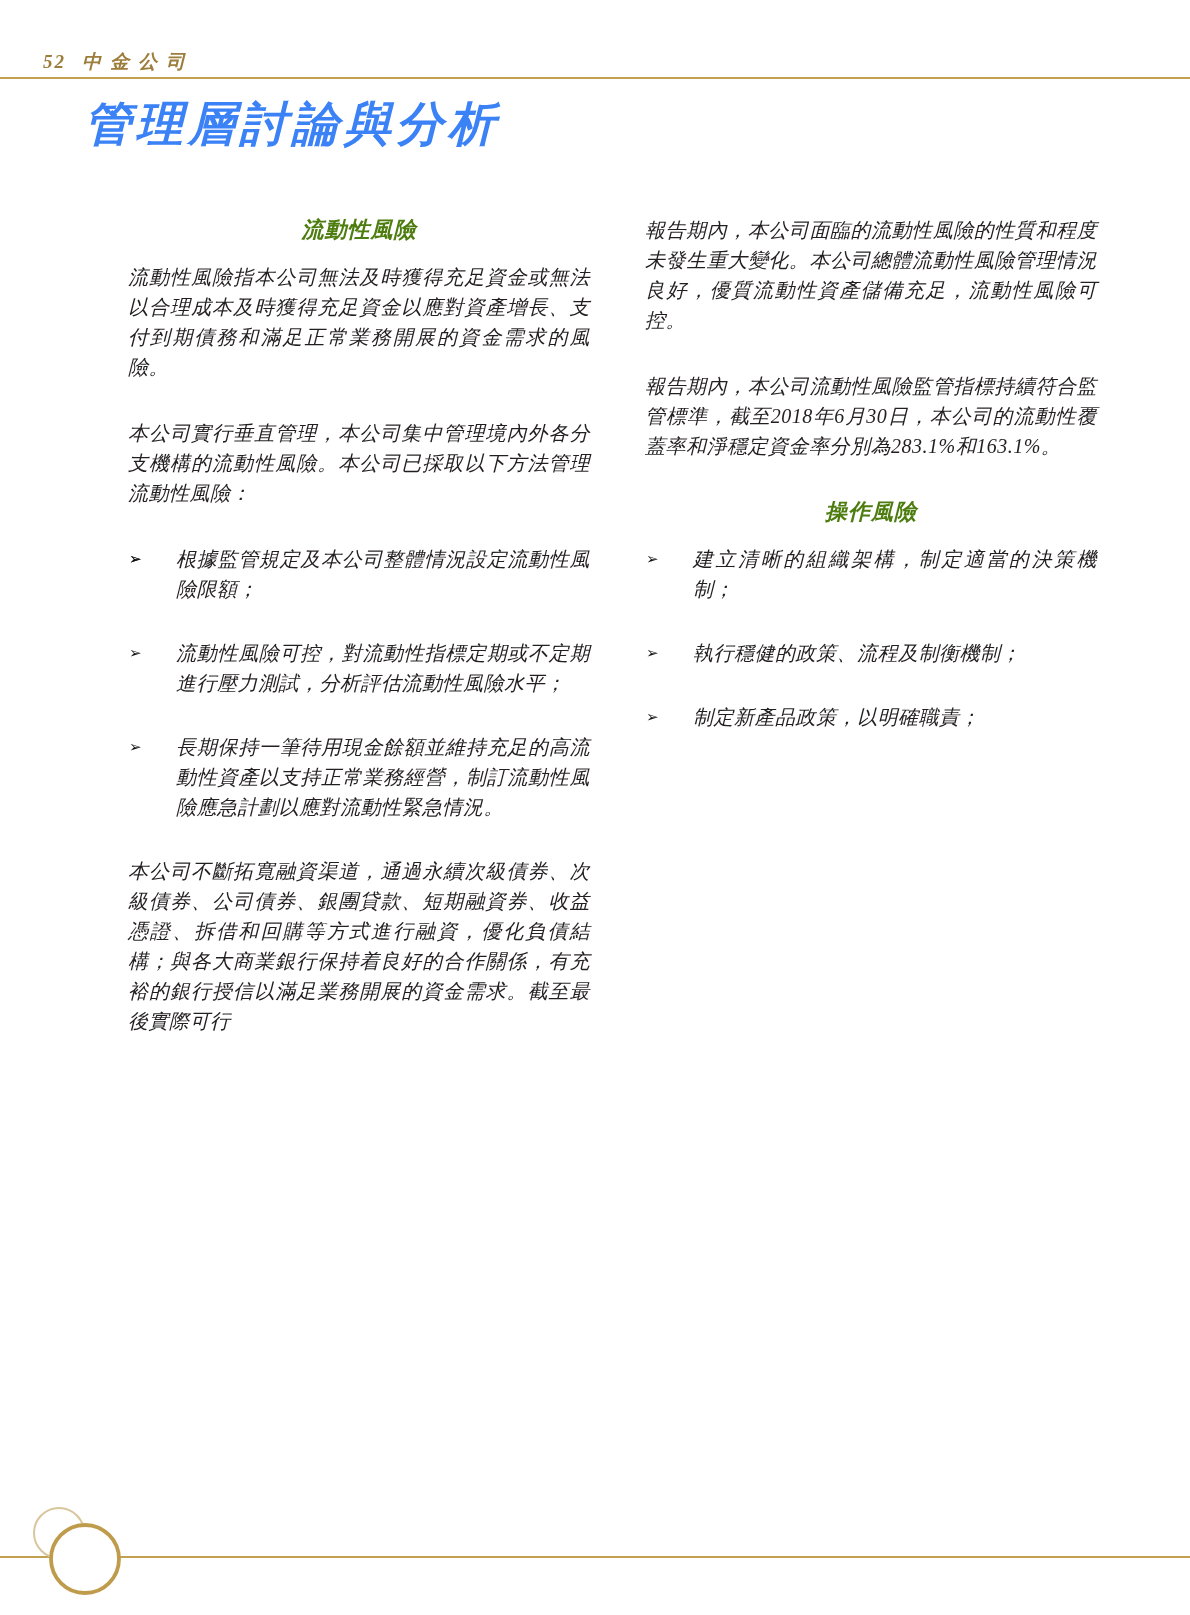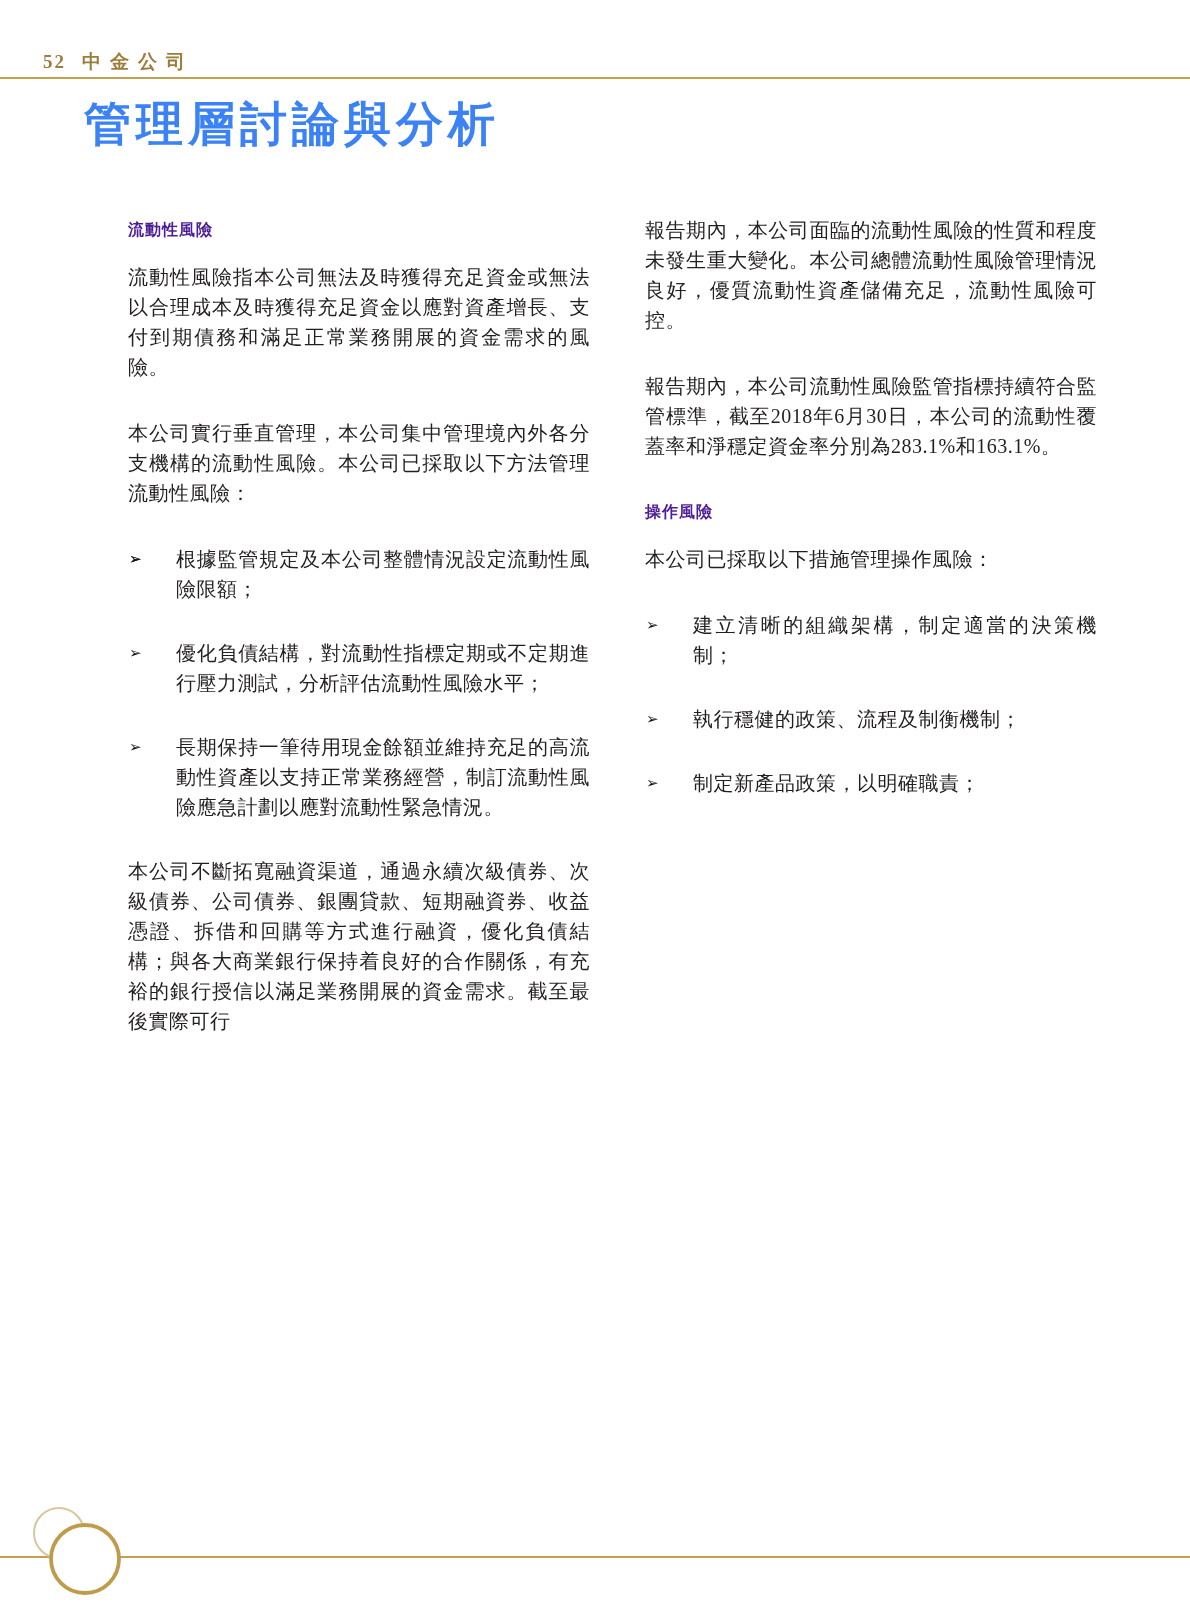--- a/index.html
+++ b/index.html
@@ -3,20 +3,21 @@
 <meta charset="utf-8">
 <style>
   html,body{margin:0;padding:0;background:#ffffff;}
   .page{
     position:relative;
     width:1190px;height:1615px;
     background:#ffffff;
     font-family:"Liberation Serif","DejaVu Serif",serif;
     color:#231f20;
     overflow:hidden;
+    font-style:italic;
   }
   
   .hdr{
     position:absolute;left:43px;top:49px;
     font-size:19px;font-weight:bold;color:#9d7d3c;
     letter-spacing:2px;
   }
   .hdr .company{margin-left:16px;letter-spacing:9px;}
   .hdr-rule{
     position:absolute;left:0;top:77px;width:1190px;height:2px;
@@ -26,22 +27,22 @@
   .title{
     position:absolute;left:84px;top:96px;margin:0;
     font-size:47px;font-weight:bold;color:#3b82f6;
     letter-spacing:5px;line-height:1.2;
   }
   
   .col{position:absolute;top:215px;font-size:20px;line-height:30px;text-align:justify;letter-spacing:0.5px;}
   .col-left{left:128px;width:462px;}
   .col-right{left:645px;width:452px;}
   .col h2{
-    font-size:16px;font-weight:bold;margin:0 0 17px 0;
-    line-height:30px;text-align:left;letter-spacing:1px;color:#4c1d95;
+    font-size:22px;font-weight:bold;margin:0 0 17px 0;
+    line-height:30px;text-align:center;letter-spacing:1px;color:#4d7c0f;
   }
   .col-right h2{margin-top:12px;}
   .col p{margin:0 0 36px 0;}
   .col p:last-child{margin-bottom:0;}
   ul.bullets{list-style:none;margin:0 0 2px 0;padding:0;}
   li.bullet{
     position:relative;padding-left:48px;margin:0 0 34px 0;
     text-align:justify;
   }
   li.bullet .marker{
@@ -75,36 +76,35 @@
           <span class="marker">➢</span>
         </li>
 
         <li class="bullet">
           <span class="marker">➢</span>
           <span>根據監管規定及本公司整體情況設定流動性風險限額；</span>
         </li>
 
         <li class="bullet">
           <span class="marker">➢</span>
-          <span>優化負債結構，對流動性指標定期或不定期進行壓力測試，分析評估流動性風險水平；</span>
+          <span>流動性風險可控，對流動性指標定期或不定期進行壓力測試，分析評估流動性風險水平；</span>
         </li>
 
         <li class="bullet">
           <span class="marker">➢</span>
           <span>長期保持一筆待用現金餘額並維持充足的高流動性資產以支持正常業務經營，制訂流動性風險應急計劃以應對流動性緊急情況。</span>
         </li>
       </ul>
     <p>本公司不斷拓寬融資渠道，通過永續次級債券、次級債券、公司債券、銀團貸款、短期融資券、收益憑證、拆借和回購等方式進行融資，優化負債結構；與各大商業銀行保持着良好的合作關係，有充裕的銀行授信以滿足業務開展的資金需求。截至最後實際可行</p>
   </div>
 
   <div class="col col-right">
     <p>報告期內，本公司面臨的流動性風險的性質和程度未發生重大變化。本公司總體流動性風險管理情況良好，優質流動性資產儲備充足，流動性風險可控。</p>
     <p>報告期內，本公司流動性風險監管指標持續符合監管標準，截至2018年6月30日，本公司的流動性覆蓋率和淨穩定資金率分別為283.1%和163.1%。</p>
     <h2>操作風險</h2>
-    <p>本公司已採取以下措施管理操作風險：</p>
     <ul class="bullets">
 
         <li class="bullet">
           <span class="marker">➢</span>
           <span>建立清晰的組織架構，制定適當的決策機制；</span>
         </li>
 
         <li class="bullet">
           <span class="marker">➢</span>
           <span>執行穩健的政策、流程及制衡機制；</span>

